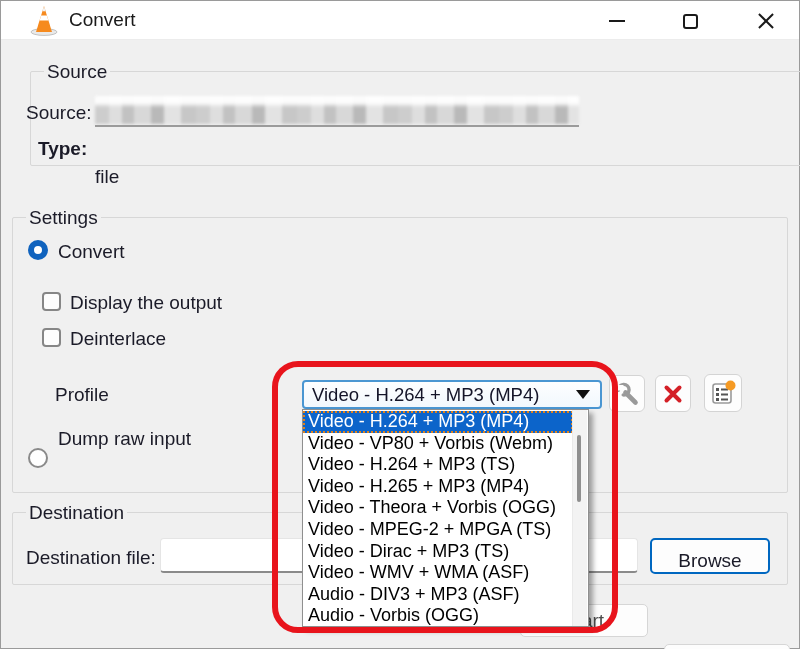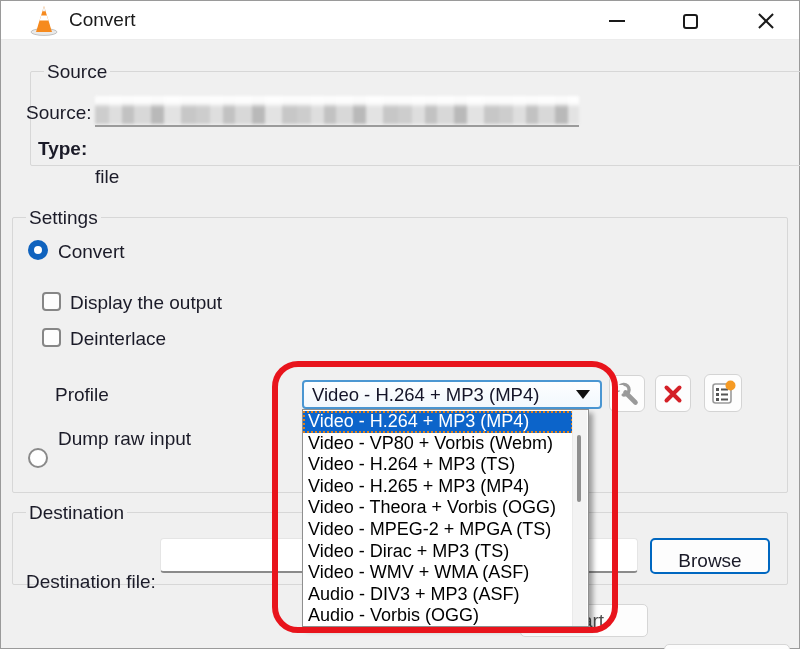--- a/index.html
+++ b/index.html
@@ -199,21 +199,21 @@
       <rect x="11" y="13.5" width="7" height="2" fill="#555"></rect>
       <rect x="6" y="18" width="3" height="3" fill="#555"></rect>
       <rect x="11" y="18.5" width="7" height="2" fill="#555"></rect>
       <circle cx="20.5" cy="5.5" r="5" fill="#f59a23"></circle>
     </svg>
   </div>
 
   <div class="groupbox" id="group-destination">
     <span class="legend">Destination</span>
   </div>
-  <span class="label" style="left:26px; top:571px; z-index:2;">Destination file:</span>
+  <span class="label" style="left:26px; top:547px; z-index:2;">Destination file:</span>
   <input class="dest-input" type="text" value="" style="">
   <div class="push-btn" id="browse-btn">
     <span>Browse</span>
   </div>
 
   <div class="push-btn" id="start-btn">
     <span>Start</span>
   </div>
   <div class="push-btn" id="cancel-btn">
     <span>Cancel</span>

